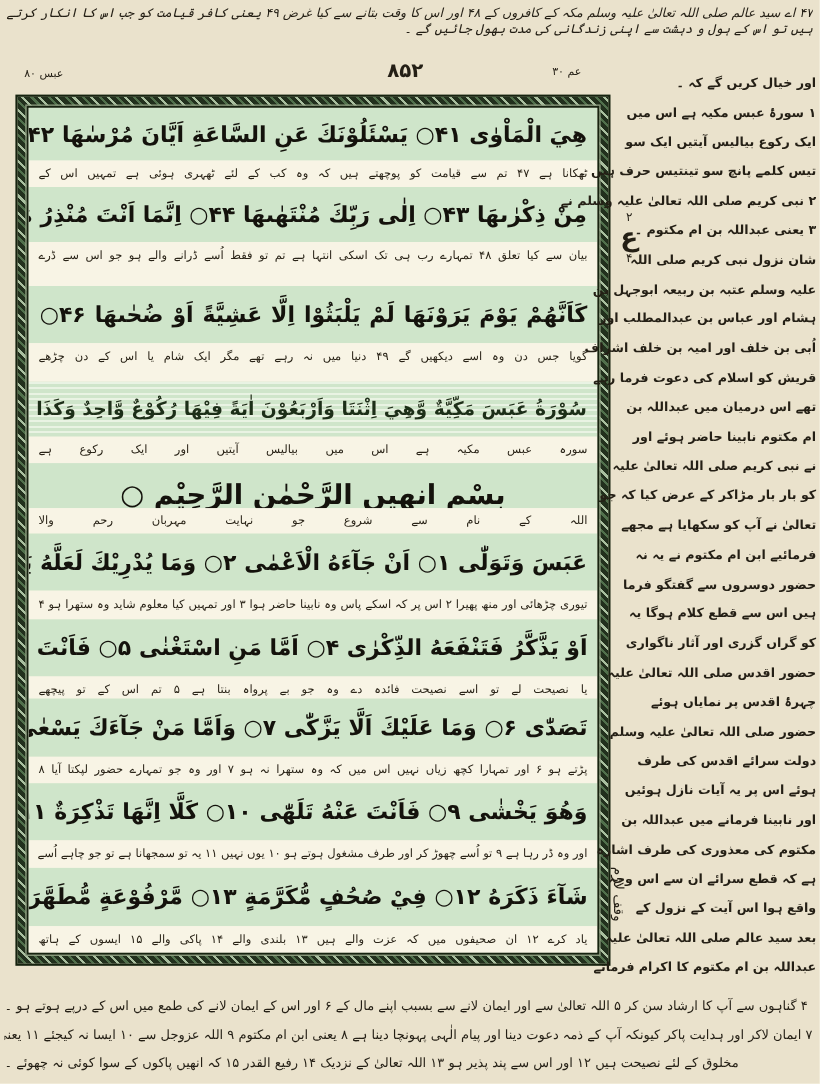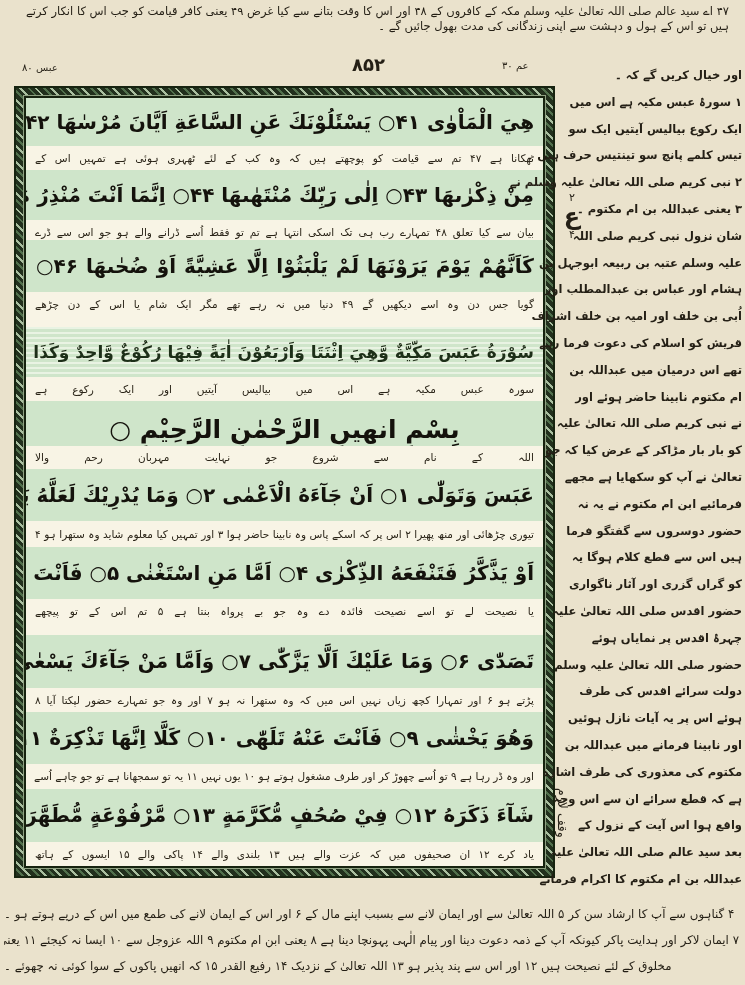--- a/index.html
+++ b/index.html
@@ -4,23 +4,23 @@
 <style>
   html,body{margin:0;padding:0;}
   body{
     width:745px;height:985px;position:relative;overflow:hidden;
     background:#eae2cc;
     font-family:"DejaVu Sans",sans-serif;
     color:#1d1a12;direction:rtl;
   }
   
   .top-note{
-    position:absolute;top:4px;right:16px;left:4px;
+    position:absolute;top:4px;right:6px;left:4px;
     font-size:11.5px;line-height:15px;text-align:right;
-    max-height:62px;overflow:hidden;color:#241f15;
+    max-height:62px;overflow:hidden;color:#241f15;font-style:italic;
   }
   
   .hdr{position:absolute;font-size:10px;color:#241f15;white-space:nowrap;}
   .hdr-left{top:62px;left:22px;}
   .hdr-center{top:54px;left:352px;font-size:18px;font-weight:bold;letter-spacing:3px;}
   .hdr-right{top:60px;left:502px;}
   
   .frame{
     position:absolute;left:14px;top:86px;width:541px;height:792px;
     box-sizing:border-box;border:2px solid #16230f;padding:8px;
@@ -88,31 +88,31 @@
 <div class="hdr hdr-right">
   <span>عم</span>
   <span>۳۰</span>
 </div>
 
 <div class="frame">
   <div class="frame-inner">
     <div class="row row-ar" style="height:48px;line-height:48px;">هِيَ الْمَاْوٰى ۴۱○ يَسْئَلُوْنَكَ عَنِ السَّاعَةِ اَيَّانَ مُرْسٰهَا ۴۲○ فِيْمَ اَنْتَ</div>
     <div class="row row-ur" style="height:24px;line-height:24px;">ٹھکانا ہے ۴۷ تم سے قیامت کو پوچھتے ہیں کہ وہ کب کے لئے ٹھہری ہوئی ہے تمہیں اس کے</div>
     <div class="row row-ar" style="height:50px;line-height:50px;">مِنْ ذِكْرٰىهَا ۴۳○ اِلٰى رَبِّكَ مُنْتَهٰىهَا ۴۴○ اِنَّمَا اَنْتَ مُنْذِرُ مَنْ يَّخْشٰىهَا ۴۵○</div>
-    <div class="row row-ur" style="height:20px;line-height:24px;">بیان سے کیا تعلق ۴۸ تمہارے رب ہی تک اسکی انتہا ہے تم تو فقط اُسے ڈرانے والے ہو جو اس سے ڈرے</div>
+    <div class="row row-ur" style="height:40px;line-height:24px;">بیان سے کیا تعلق ۴۸ تمہارے رب ہی تک اسکی انتہا ہے تم تو فقط اُسے ڈرانے والے ہو جو اس سے ڈرے</div>
     <div class="row row-ar" style="height:52px;line-height:52px;">كَاَنَّهُمْ يَوْمَ يَرَوْنَهَا لَمْ يَلْبَثُوْا اِلَّا عَشِيَّةً اَوْ ضُحٰىهَا ۴۶○</div>
     <div class="row row-ur" style="height:35px;line-height:24px;">گویا جس دن وہ اسے دیکھیں گے ۴۹ دنیا میں نہ رہے تھے مگر ایک شام یا اس کے دن چڑھے</div>
     <div class="row row-ar row-surah" style="height:50px;line-height:50px;">سُوْرَةُ عَبَسَ مَكِّيَّةٌ وَّهِيَ اِثْنَتَا وَاَرْبَعُوْنَ اٰيَةً فِيْهَا رُكُوْعٌ وَّاحِدٌ وَكَذَا الْغَ</div>
     <div class="row row-ur" style="height:24px;line-height:24px;">سورہ عبس مکیہ ہے اس میں بیالیس آیتیں اور ایک رکوع ہے</div>
     <div class="row row-ar row-bismillah" style="flex:1;line-height:58px;">بِسْمِ انھیںِ الرَّحْمٰنِ الرَّحِيْمِ ○</div>
     <div class="row row-ur" style="height:23px;line-height:23px;">اللہ کے نام سے شروع جو نہایت مہربان رحم والا</div>
     <div class="row row-ar" style="height:52px;line-height:52px;">عَبَسَ وَتَوَلّٰى ۱○ اَنْ جَآءَهُ الْاَعْمٰى ۲○ وَمَا يُدْرِيْكَ لَعَلَّهُ يَزَّكّٰى ۳○</div>
     <div class="row row-ur" style="height:26px;line-height:26px;">تیوری چڑھائی اور منھ پھیرا ۲ اس پر کہ اسکے پاس وہ نابینا حاضر ہوا ۳ اور تمہیں کیا معلوم شاید وہ ستھرا ہو ۴</div>
     <div class="row row-ar" style="height:52px;line-height:52px;">اَوْ يَذَّكَّرُ فَتَنْفَعَهُ الذِّكْرٰى ۴○ اَمَّا مَنِ اسْتَغْنٰى ۵○ فَاَنْتَ لَهُ</div>
-    <div class="row row-ur" style="height:36px;line-height:24px;">یا نصیحت لے تو اسے نصیحت فائدہ دے وہ جو بے پرواہ بنتا ہے ۵ تم اس کے تو پیچھے</div>
+    <div class="row row-ur" style="height:20px;line-height:24px;">یا نصیحت لے تو اسے نصیحت فائدہ دے وہ جو بے پرواہ بنتا ہے ۵ تم اس کے تو پیچھے</div>
     <div class="row row-ar" style="height:53px;line-height:53px;">تَصَدّٰى ۶○ وَمَا عَلَيْكَ اَلَّا يَزَّكّٰى ۷○ وَاَمَّا مَنْ جَآءَكَ يَسْعٰى ۸○</div>
     <div class="row row-ur" style="height:24px;line-height:24px;">پڑتے ہو ۶ اور تمہارا کچھ زیاں نہیں اس میں کہ وہ ستھرا نہ ہو ۷ اور وہ جو تمہارے حضور لپکتا آیا ۸</div>
     <div class="row row-ar" style="height:52px;line-height:52px;">وَهُوَ يَخْشٰى ۹○ فَاَنْتَ عَنْهُ تَلَهّٰى ۱۰○ كَلَّا اِنَّهَا تَذْكِرَةٌ ۱۱○ فَمَنْ</div>
     <div class="row row-ur" style="height:25px;line-height:25px;">اور وہ ڈر رہا ہے ۹ تو اُسے چھوڑ کر اور طرف مشغول ہوتے ہو ۱۰ یوں نہیں ۱۱ یہ تو سمجھانا ہے تو جو چاہے اُسے</div>
     <div class="row row-ar" style="height:53px;line-height:53px;">شَآءَ ذَكَرَهُ ۱۲○ فِيْ صُحُفٍ مُّكَرَّمَةٍ ۱۳○ مَّرْفُوْعَةٍ مُّطَهَّرَةٍ ۱۴○ بِاَيْدِيْ</div>
     <div class="row row-ur" style="height:24px;line-height:24px;">یاد کرے ۱۲ ان صحیفوں میں کہ عزت والے ہیں ۱۳ بلندی والے ۱۴ پاکی والے ۱۵ ایسوں کے ہاتھ</div>
   </div>
 </div>
 
 <div class="ruku-mark">

